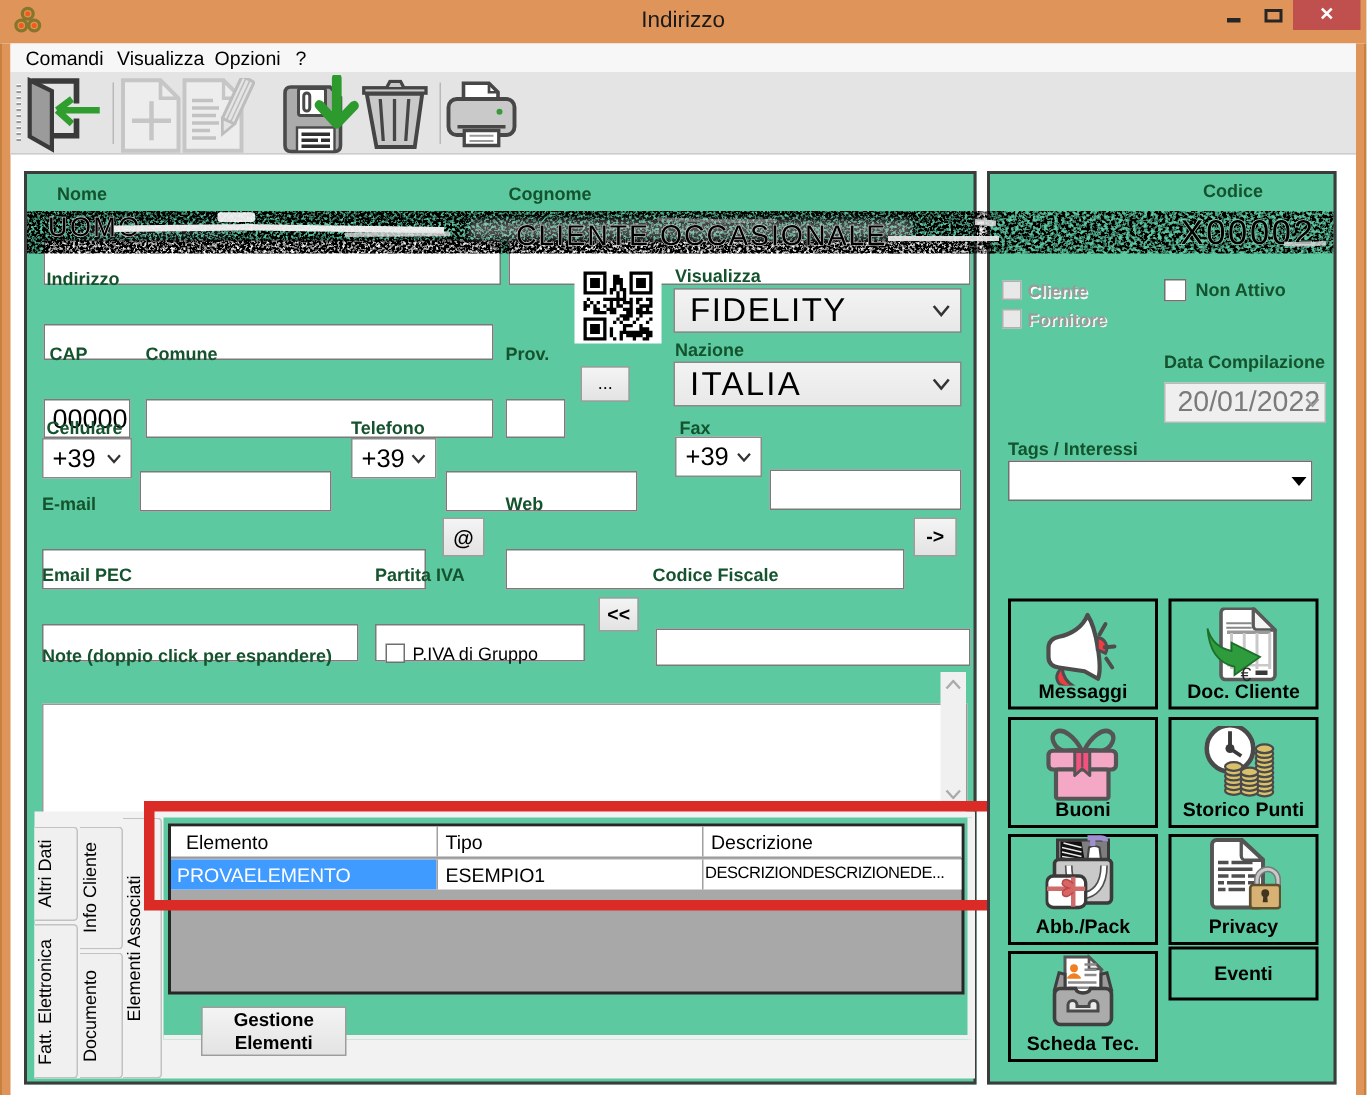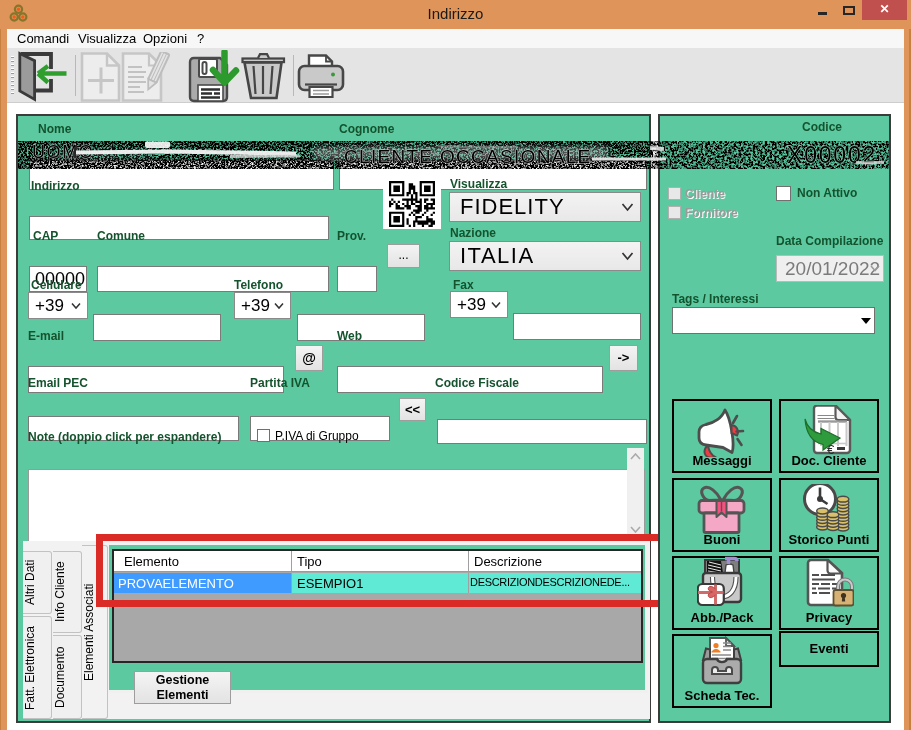--- a/index.html
+++ b/index.html
@@ -205,21 +205,21 @@
     <div class="vtab sel" style="left:59px;top:4px;height:174px;width:26px">Elementi Associati</div>
     <div class="abs" id="tabpage" style="left:86px;top:4px;width:539px;height:148px;background:#5cc9a1;border-right:3px solid #f0f0f0;border-bottom:3px solid #f0f0f0">
       <div class="abs" id="grid" style="left:3px;top:4px;width:531px;height:114px;background:#a8a8a8;border:2px solid #262626">
         <div class="abs" style="left:0;top:0;width:527px;height:21px;background:#fff;border-bottom:1px solid #9a9a9a">
           <span class="gh" style="left:10px">Elemento</span>
           <span class="gh" style="left:183px">Tipo</span>
           <span class="gh" style="left:360px">Descrizione</span>
           <span class="gsep" style="left:177px"></span>
           <span class="gsep" style="left:354px"></span>
         </div>
-        <div class="abs" style="left:0;top:22px;width:527px;height:20px;background:#5eead4;font-size:13px">
+        <div class="abs" style="left:0;top:22px;width:527px;height:20px;background:#ffffff;font-size:13px">
           <div class="abs" style="left:0;top:0;width:177px;height:20px;background:#3f9bff;color:#fff;padding:3px 0 0 4px">PROVAELEMENTO</div>
           <div class="abs" style="left:183px;top:0;padding-top:3px">ESEMPIO1</div>
           <div class="abs" style="left:356px;top:0;padding-top:3px;font-size:11px;letter-spacing:-0.3px">DESCRIZIONDESCRIZIONEDE...</div>
           <span class="gsep" style="left:177px"></span>
           <span class="gsep" style="left:354px"></span>
         </div>
       </div>
       <div class="btn" style="left:25px;top:126px;width:97px;height:33px;font-weight:bold;font-size:12.5px;line-height:15px;padding-top:1px">Gestione<br>Elementi</div>
     </div>
   </div>

